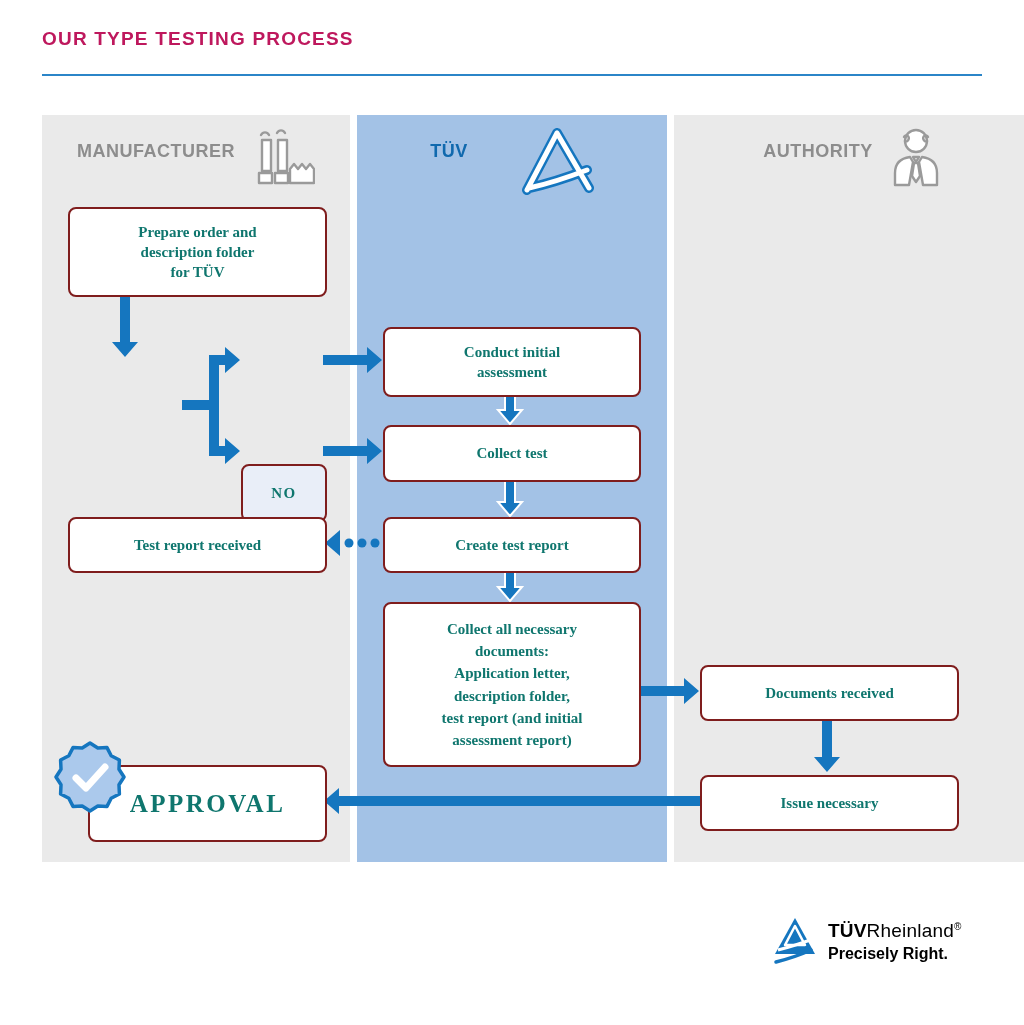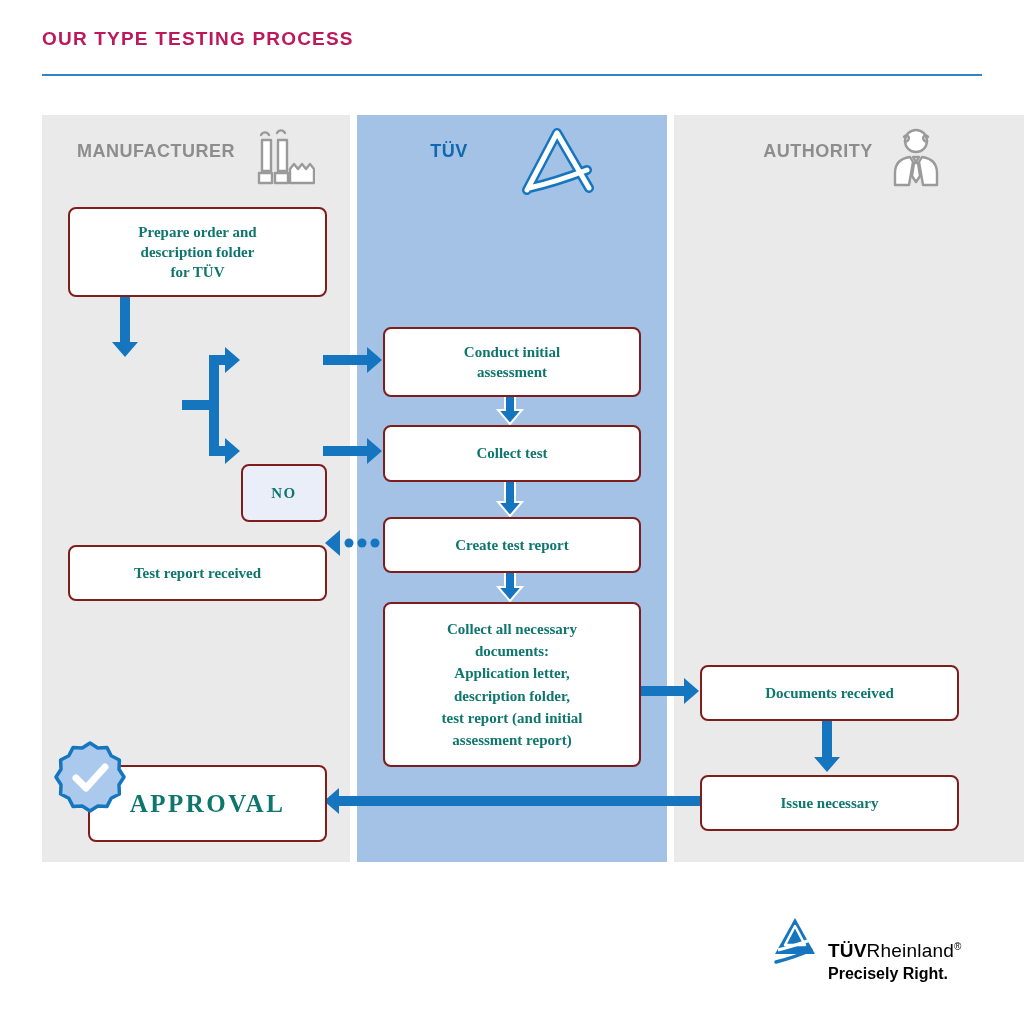--- a/index.html
+++ b/index.html
@@ -20,21 +20,21 @@
   .col-label.blue{color:#1069ae;}
   .arrows{position:absolute;left:0;top:0;width:940px;height:747px;z-index:2;}
   .box{position:absolute;z-index:3;background:#fff;border:2px solid #7f1d1d;border-radius:8px;
        display:flex;align-items:center;justify-content:center;text-align:center;
        color:#0f766e;font-weight:bold;font-size:15px;line-height:1.35;white-space:pre-line;font-family:Liberation Serif, serif;}
   .box.tint{background:#e9eef8;letter-spacing:1.5px;}
   .box.big{font-size:25px;letter-spacing:2.5px;}
   .box.collect{line-height:1.48;}
   .badge{position:absolute;left:8px;top:622px;z-index:4;}
   .brand{position:absolute;left:772px;top:916px;display:flex;align-items:flex-start;gap:10px;}
-  .brand-text{display:flex;flex-direction:column;margin-top:24px;}
+  .brand-text{display:flex;flex-direction:column;margin-top:4px;}
   .brand-line{font-size:19px;color:#000;letter-spacing:0.2px;line-height:1.15;}
   .brand-line .bold{font-weight:bold;}
   .brand-line sup{font-size:10px;}
   .tagline{font-size:16px;font-weight:bold;color:#000;margin-top:3px;}
   .ic{display:block;}
 </style>
 </head>
 <body>
 
 <div class="page">
@@ -108,21 +108,21 @@
       <polygon points="658,681 297,681 297,673 282,686 297,699 297,691 658,691"></polygon>
     </svg>
 
     <div class="box" style="left:26px;top:92px;width:255px;height:86px;">Prepare order and
 description folder
 for TÜV</div>
     <div class="box tint" style="left:199px;top:309px;width:82px;height:54px;margin-top:40px;">NO</div>
     <div class="box" style="left:341px;top:212px;width:254px;height:66px;">Conduct initial
 assessment</div>
     <div class="box" style="left:341px;top:310px;width:254px;height:53px;">Collect test</div>
-    <div class="box" style="left:26px;top:402px;width:255px;height:52px;margin-top:28px;">Test report received</div>
+    <div class="box" style="left:26px;top:402px;width:255px;height:52px;">Test report received</div>
     <div class="box" style="left:341px;top:402px;width:254px;height:52px;">Create test report</div>
     <div class="box collect" style="left:341px;top:487px;width:254px;height:161px;">Collect all necessary
 documents:
 Application letter,
 description folder,
 test report (and initial
 assessment report)</div>
     <div class="box" style="left:658px;top:550px;width:255px;height:52px;">Documents received</div>
     <div class="box" style="left:658px;top:660px;width:255px;height:52px;">Issue necessary</div>
     <div class="box big" style="left:46px;top:650px;width:235px;height:73px;">APPROVAL</div>

